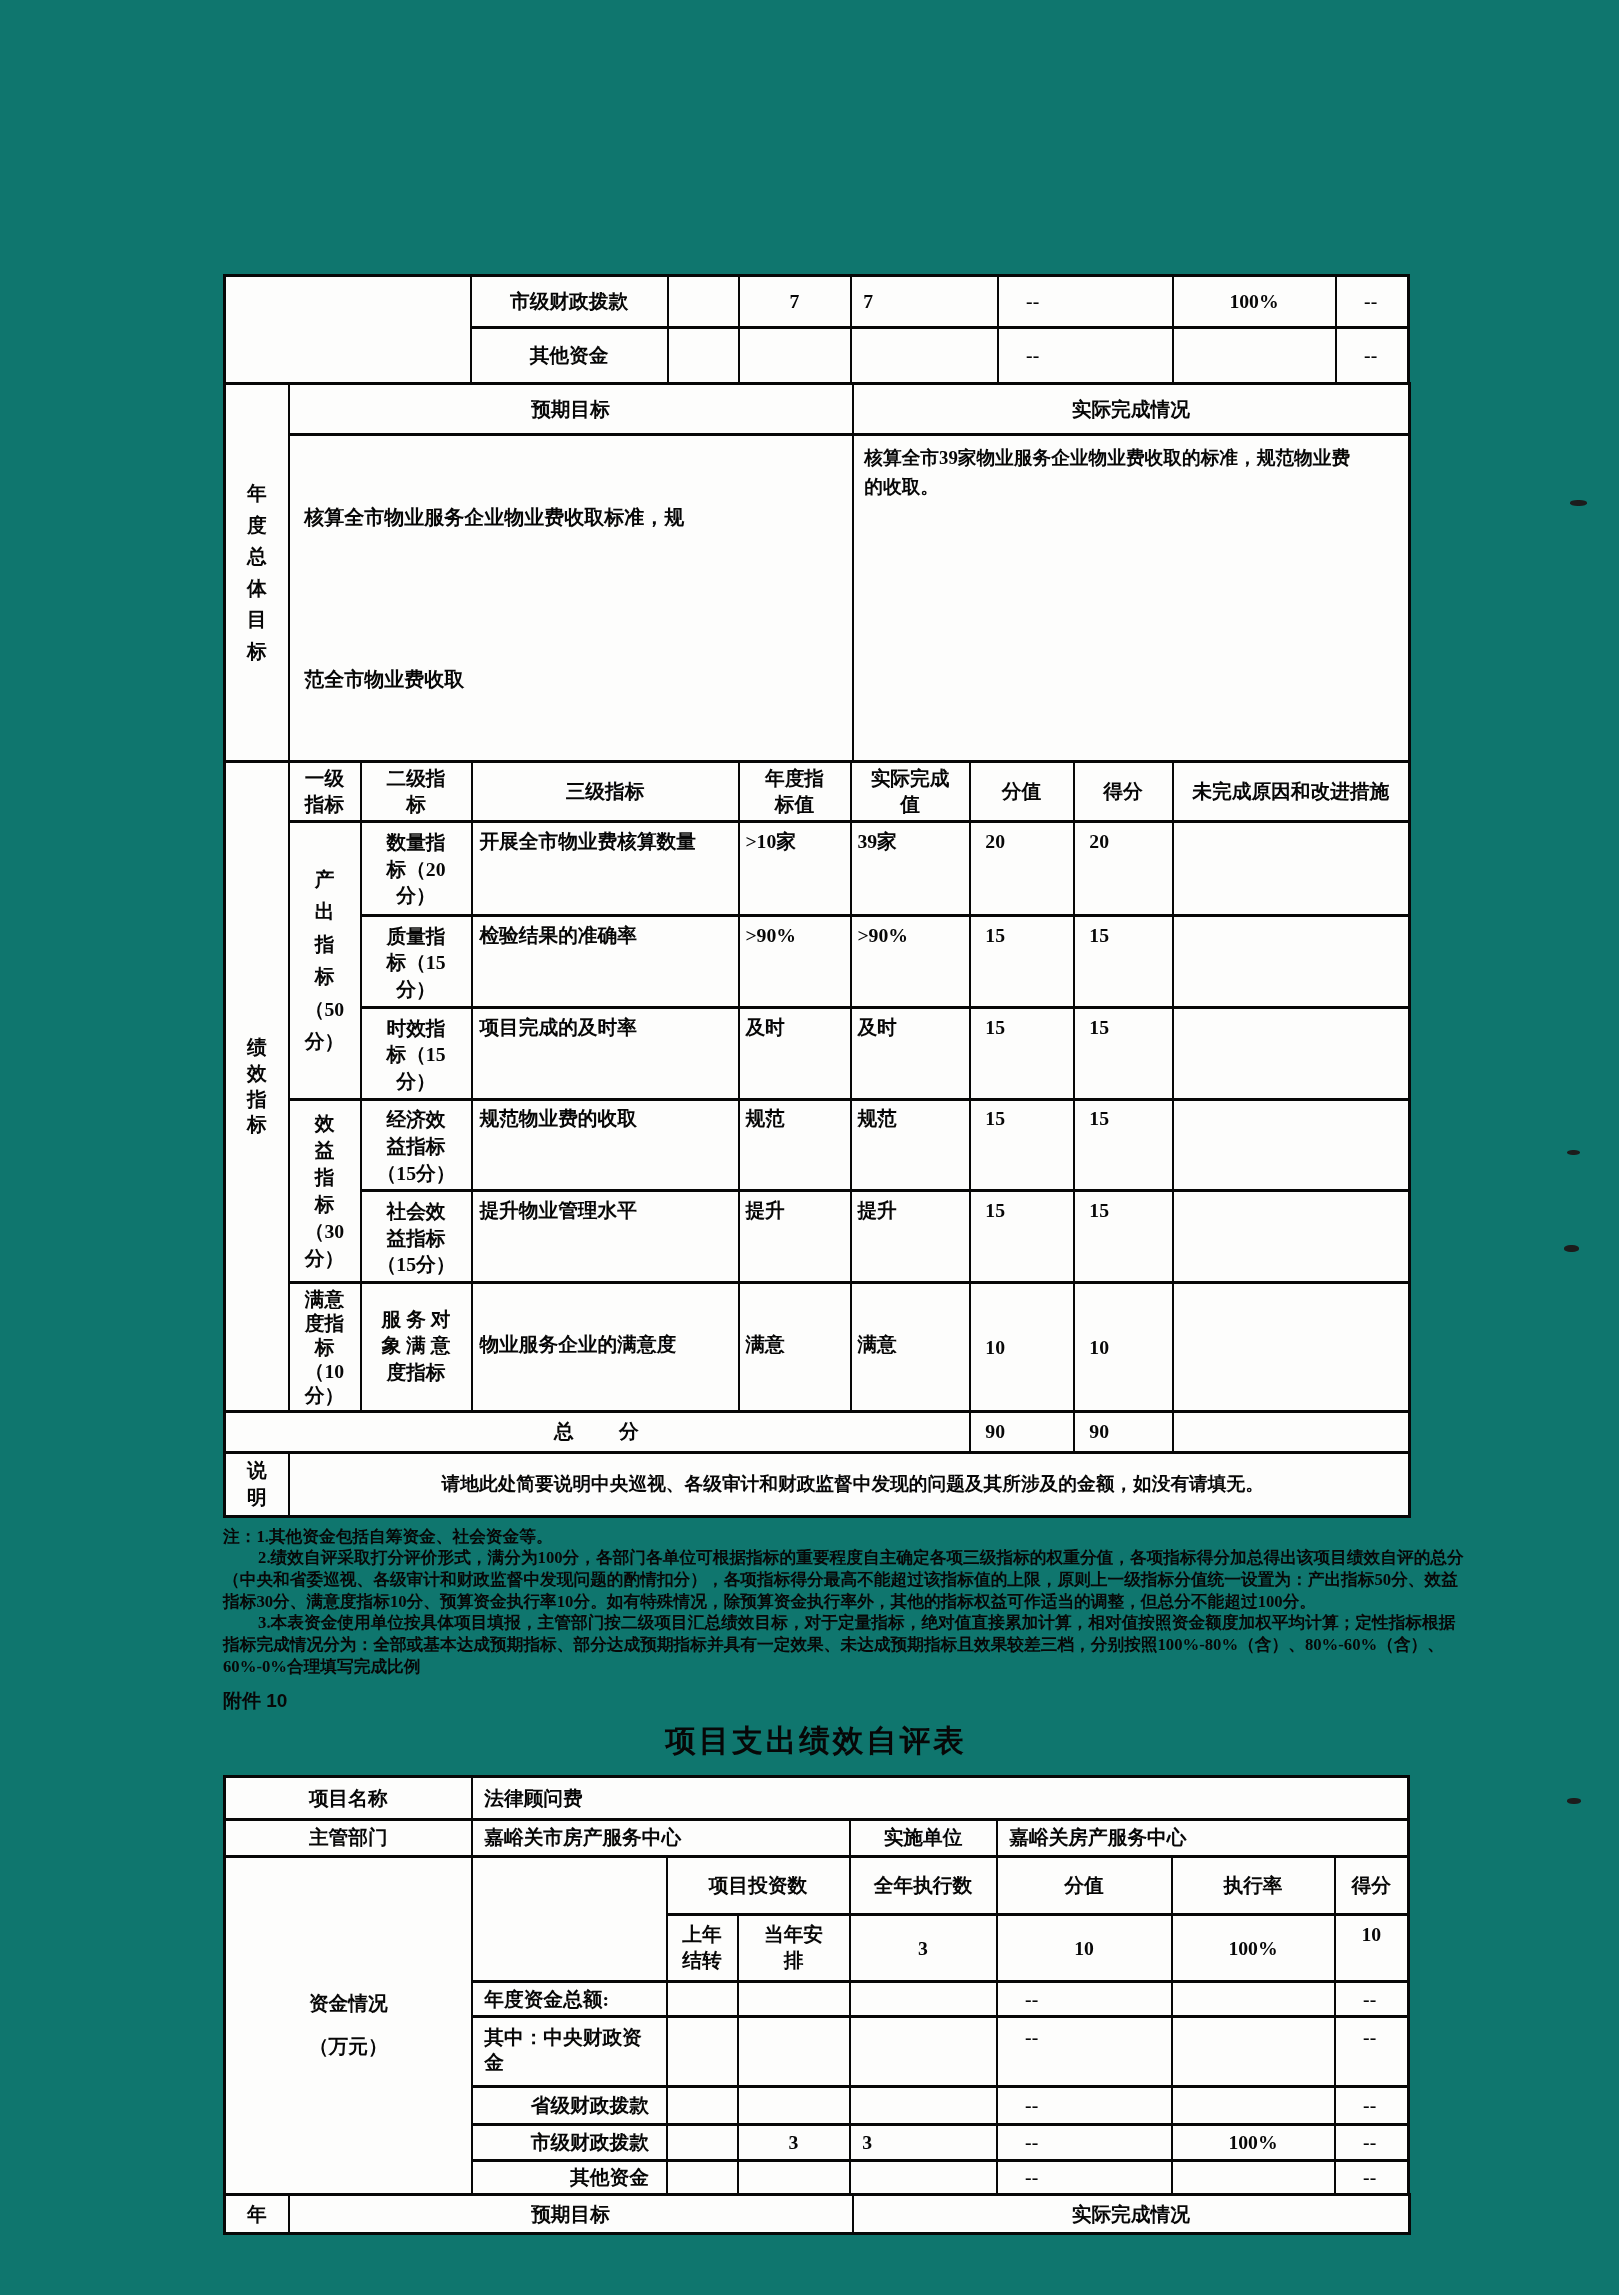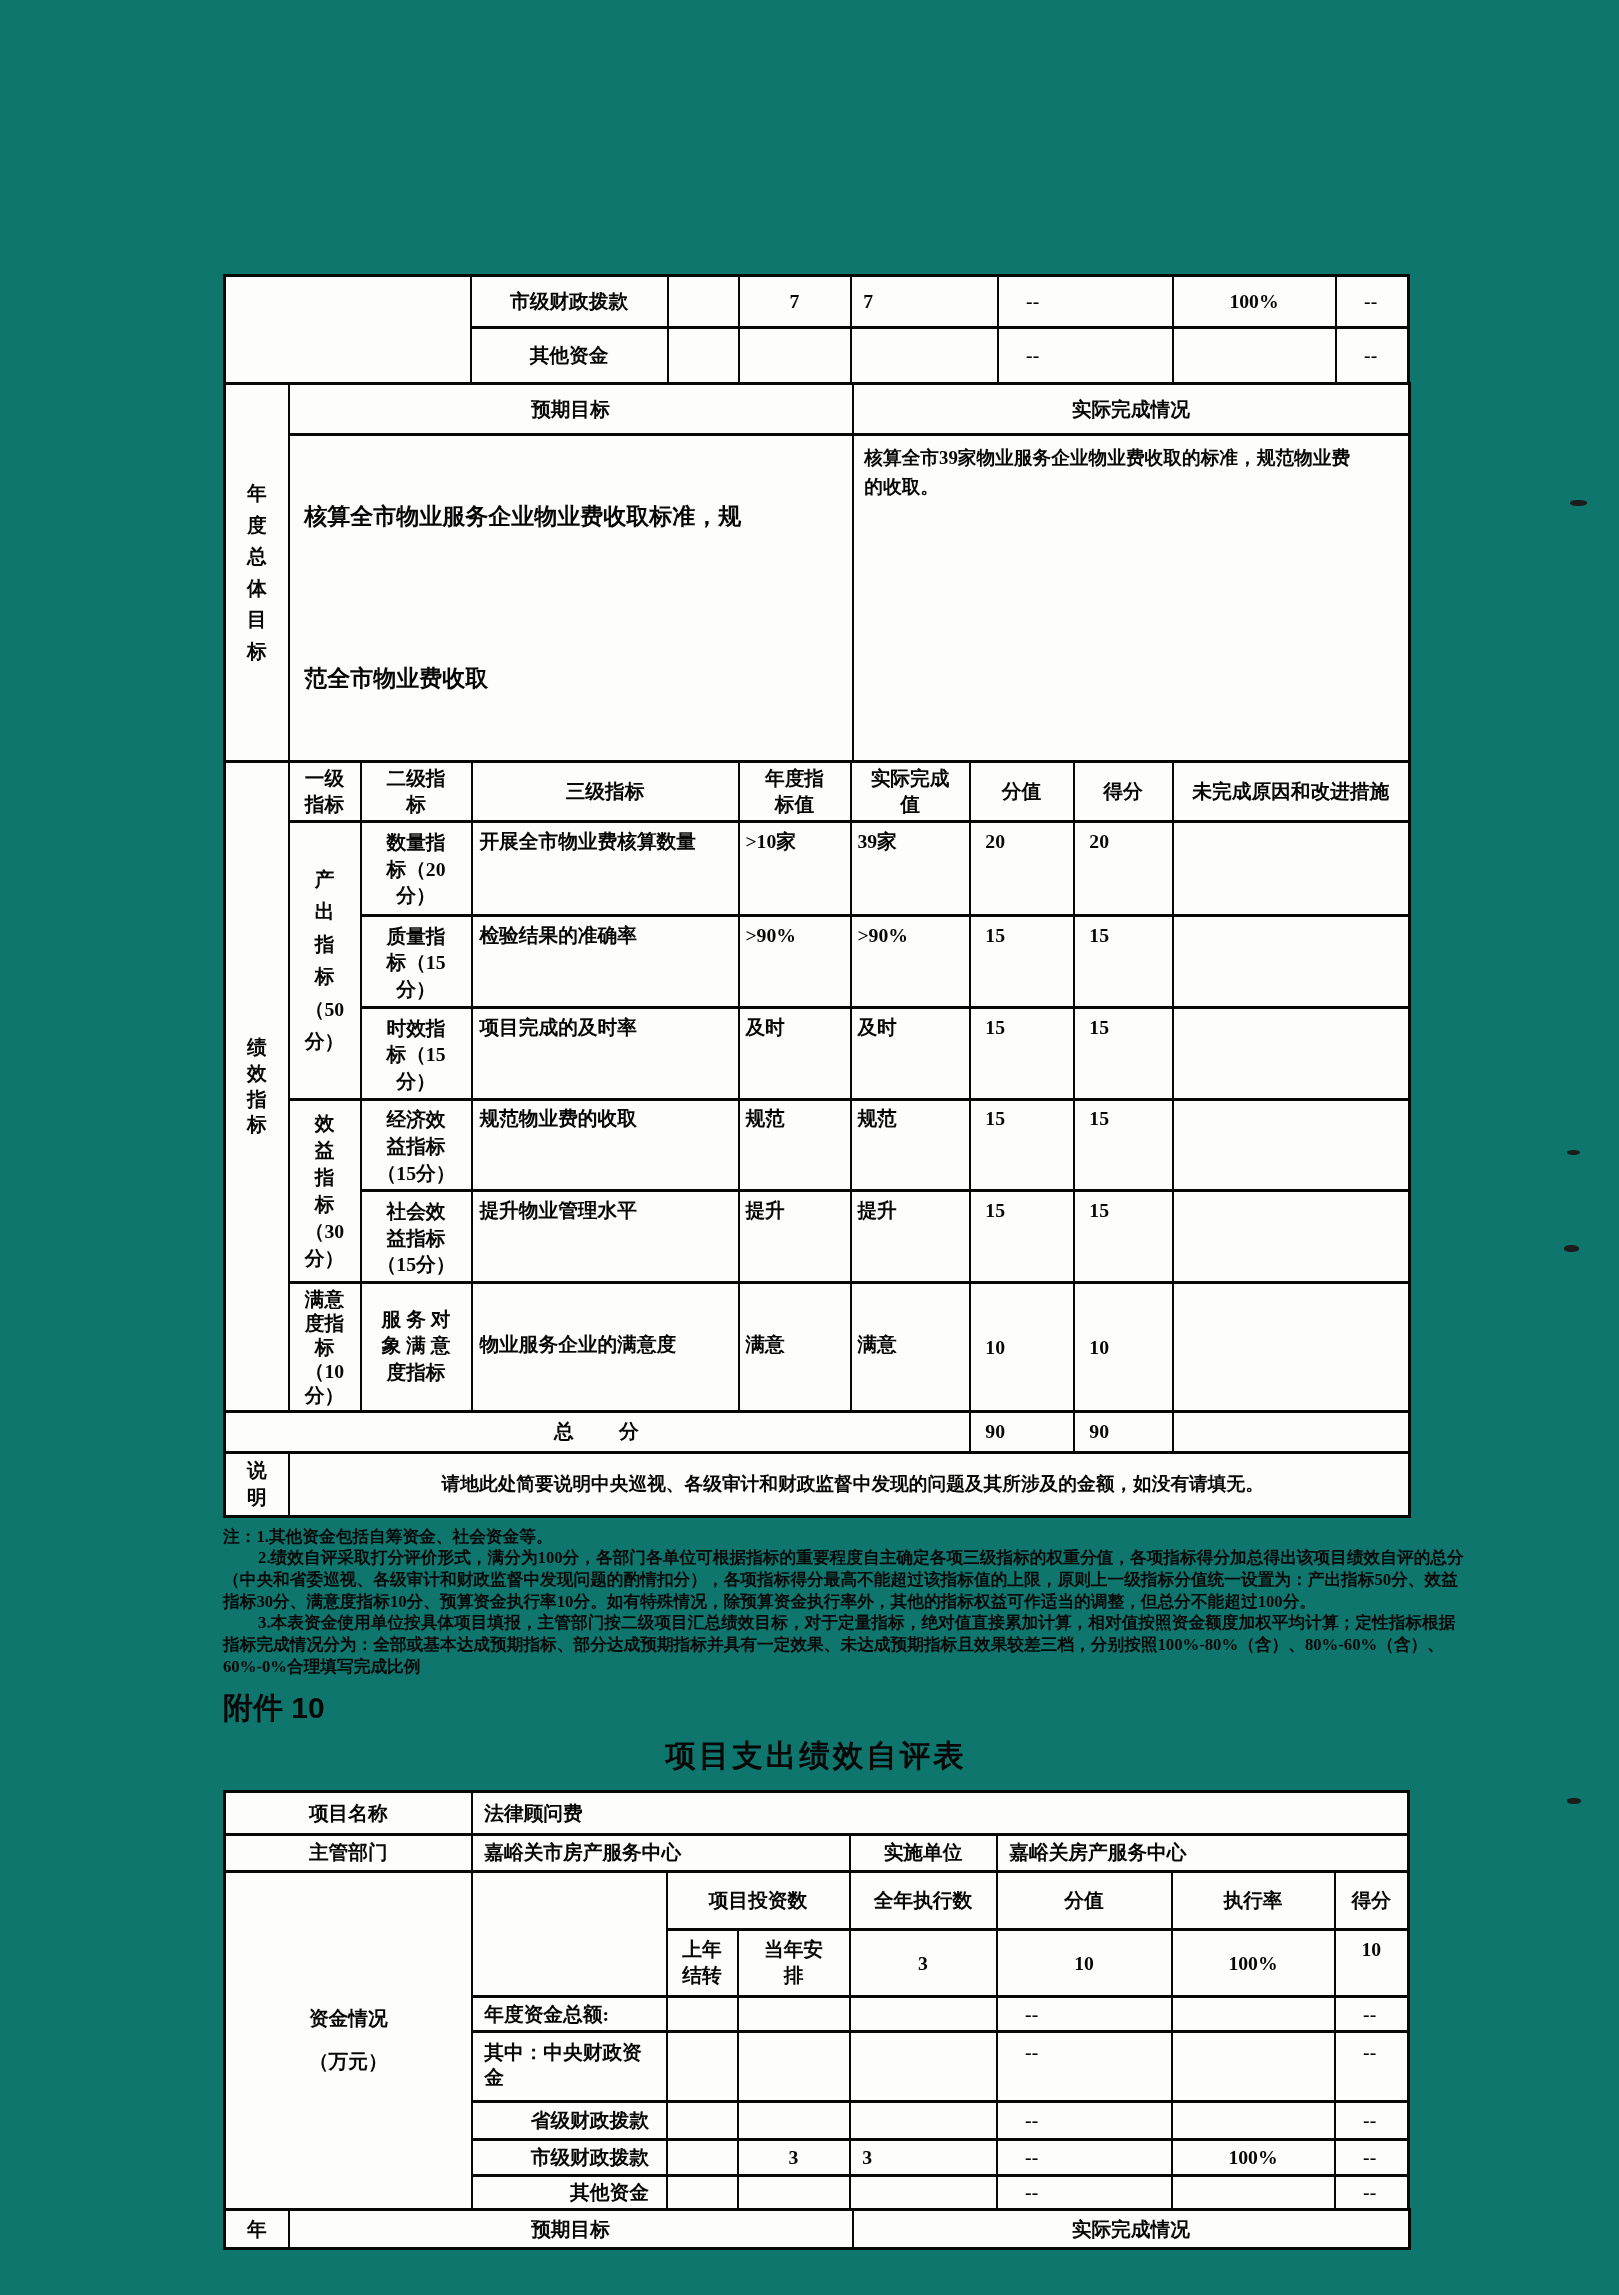--- a/index.html
+++ b/index.html
@@ -28,21 +28,21 @@
   .top{vertical-align:top;padding-top:6.9px;}
   .dash{text-align:left;padding-left:27.6px;}
   
   .t1a .rowa td{height:43px;}
   .t1a .rowb td{height:47px;}
   
   .t1b .hdr td{height:42px;}
   .t1b .body td{height:148px;}
   .t1b .side{line-height:31.5px;font-size:19.7px;}
   .t1b .goal{
-    font-size:23px;line-height:162px;
+    font-size:20px;line-height:162px;
     vertical-align:top;text-align:left;padding:0 14.8px;
   }
   .t1b .actual{
     font-size:18.7px;line-height:1.55;vertical-align:top;
     text-align:left;padding:7.9px 10.8px;
   }
   
   .t1c .hdr td{height:47px;line-height:1.3;}
   .t1c .r1 td{height:79px;}
   .t1c .r2 td{height:77px;}
@@ -63,21 +63,21 @@
   .t1c .mid{vertical-align:middle;padding-top:0;}
   .t1c .remark-side{line-height:27.6px;}
   .t1c .remark-text{text-align:center;font-size:18.7px;padding-left:12.8px;}
   .t1c .total-label{letter-spacing:2px;}
   
   .notes{margin-top:7.9px;width:1246px;font-size:16.7px;line-height:1.3;}
   .notes p{margin:0;text-indent:2.1em;}
   .notes p.first{text-indent:0;}
   
   .attach{
-    margin-top:10.8px;font-size:30px;
+    margin-top:10.8px;font-size:19px;
     font-family:"Liberation Sans","DejaVu Sans",sans-serif;font-weight:bold;
   }
   .main-title{
     margin-top:6.9px;text-align:center;font-size:30.5px;letter-spacing:3px;
     font-family:"Liberation Sans","DejaVu Sans",sans-serif;font-weight:bold;
   }
   
   .t2{margin-top:12.8px;}
   .t2 .r1 td{height:34px;}
   .t2 .r2 td{height:27.6px;}

